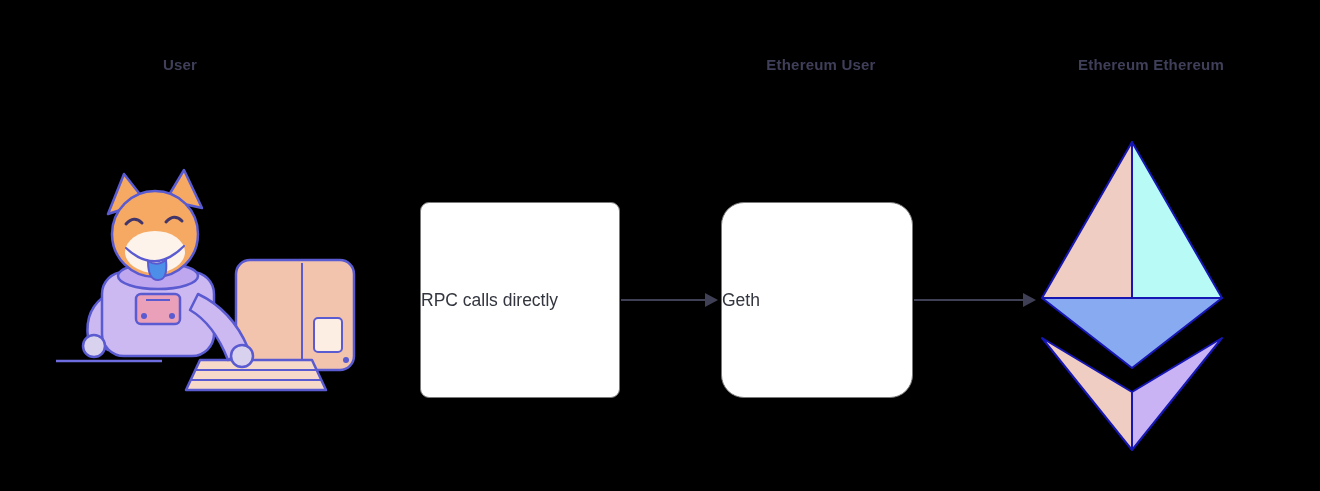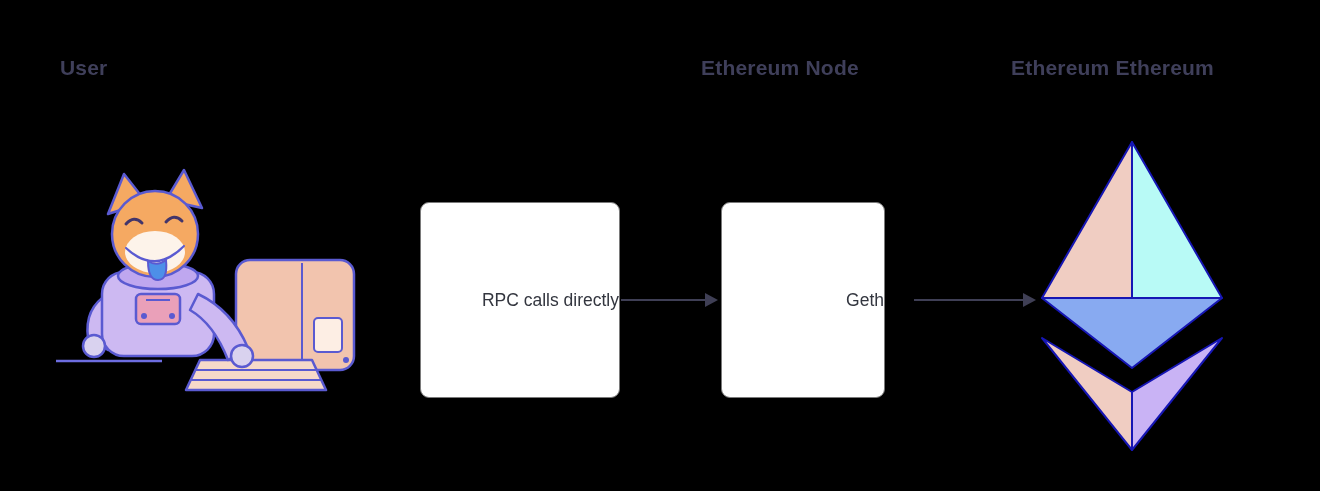--- a/index.html
+++ b/index.html
@@ -1,33 +1,33 @@
 <!DOCTYPE html>
 <html style="--canvas-bg: #000000; --label-text: #3f3f5a; --box-bg: #ffffff; --box-border: #7a7a7a; --box-text: #33363f; --arrow: #3f3f55; --eth-peach: #F0CDC2; --eth-cyan: #B8FAF6; --eth-blue: #88AAF1; --eth-purple: #C9B3F5; --eth-stroke: #1616B4; --doge-line: #5a5ad1; --doge-fur: #f5a962; --doge-suit: #cdb9f2; --doge-computer: #f2c4ae; --doge-tongue: #4d8fe8;"><head>
 <meta charset="utf-8">
 <style>
   html,body{margin:0;padding:0;background:#000;}
   .canvas{
     position:relative;width:1320px;height:491px;background:var(--canvas-bg);
     font-family:"Liberation Sans",sans-serif;overflow:hidden;
   }
   .col-label{
-    position:absolute;top:56px;
-    font-size:21px;font-weight:bold;color:var(--label-text);
+    position:absolute;top:56px;text-align:center;
+    font-size:15px;font-weight:bold;color:var(--label-text);
     letter-spacing:.2px;
   }
   .box{
     position:absolute;top:202px;height:196px;background:var(--box-bg);
     border:1px solid var(--box-border);border-radius:9px;
-    display:flex;align-items:center;justify-content:flex-end;
+    display:flex;align-items:center;justify-content:flex-start;
     color:var(--box-text);font-size:17.5px;line-height:1.5;text-align:center;
     box-sizing:border-box;
   }
   .box-webapp{left:420px;width:200px;}
-  .box-node{left:721px;width:164px;}
+  .box-node{left:721px;width:192px;border-radius:23px;}
   .arrow-line{position:absolute;height:2px;background:var(--arrow);}
   .arrow-head{
     position:absolute;width:0;height:0;
     border-top:7px solid transparent;border-bottom:7px solid transparent;
     border-left:13px solid var(--arrow);
   }
   .doge-svg{position:absolute;left:50px;top:168px;width:320px;height:230px;}
   .eth-svg{position:absolute;left:1040px;top:140px;width:184px;height:312px;}
 
   
@@ -54,21 +54,21 @@
   .ln{stroke:var(--doge-line);stroke-width:2;fill:none;}
   .ln-fill{fill:var(--doge-line);}
   .desk{stroke:#6d6de0;stroke-width:2.5;}
 </style>
 </head>
 <body>
 
 <div class="canvas">
 
   <div class="col-label" style="left:60px;width:240px">User</div>
-  <div class="col-label" style="left:701px;width:240px">Ethereum Node</div>
+  <div class="col-label" style="left:701px;width:240px">Ethereum User</div>
   <div class="col-label" style="left:1011px;width:280px">Ethereum Ethereum</div>
 
   <svg class="doge-svg" viewBox="0 0 320 230" aria-hidden="true">
     <line x1="6" y1="193" x2="112" y2="193" class="desk"></line>
     <g>
       <rect x="186" y="92" width="118" height="110" rx="14" class="comp-body"></rect>
       <line x1="252" y1="95" x2="252" y2="200" class="ln"></line>
       <rect x="264" y="150" width="28" height="34" rx="4" class="comp-screen"></rect>
       <circle cx="296" cy="192" r="3" class="ln-fill"></circle>
     </g>

